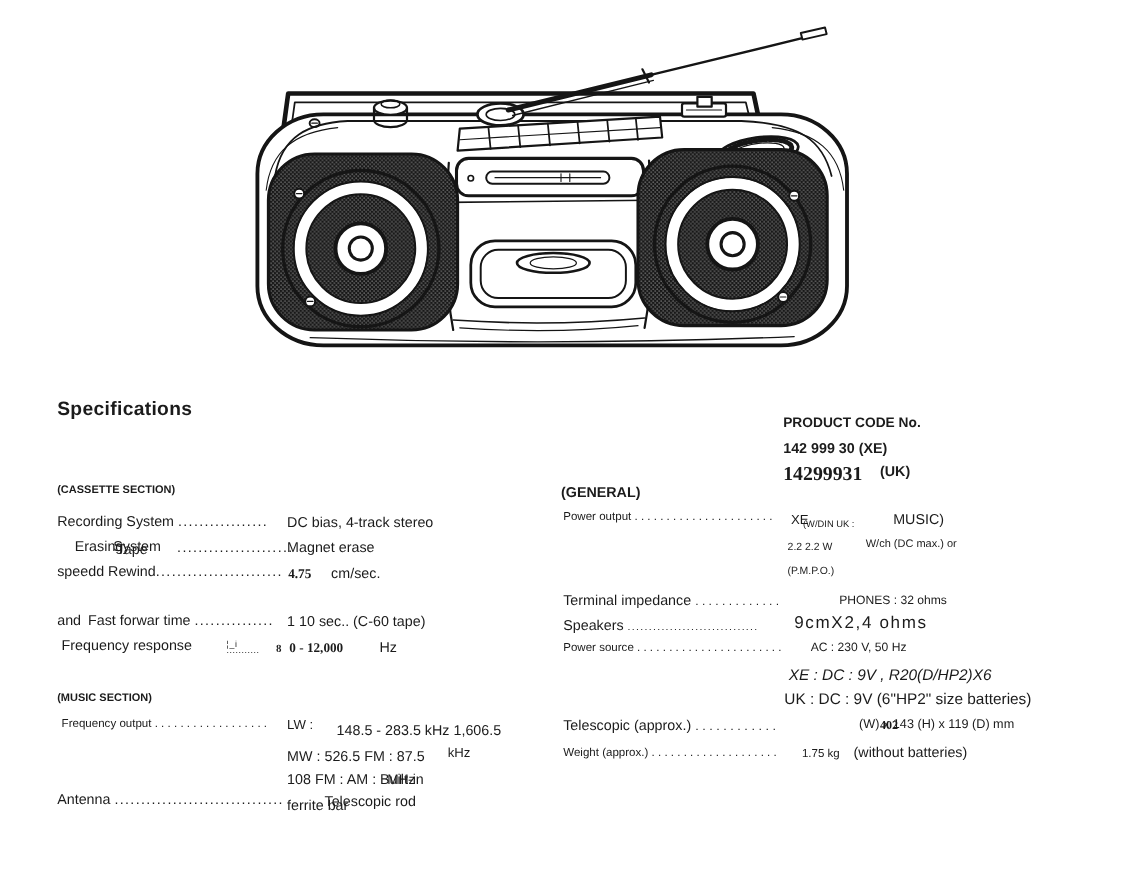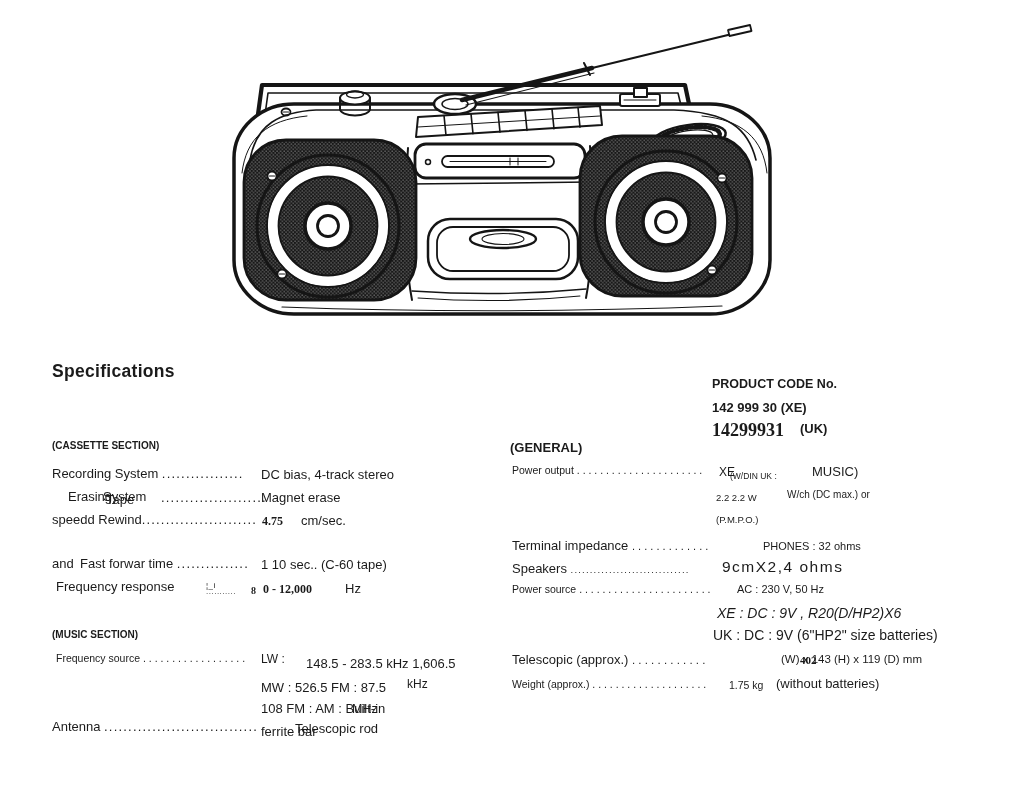--- a/index.html
+++ b/index.html
@@ -186,21 +186,21 @@
   <div>¦_i</div>
   <div>...........</div>
 </div>
 <div class="t serifb f135" style="left:251px;top:585px;">8</div>
 <div class="t serifb f12" style="left:263px;top:582px;">0 - 12,000</div>
 <div class="t f13" style="left:345px;top:581px;">Hz</div>
 
 <div class="t f135 b" style="left:52px;top:629px;">(MUSIC SECTION)</div>
 
 <div class="t f10" style="left:56px;top:652px;">
-  <span>Frequency source</span>
+  <span>Frequency output</span>
   <span>. . . . . . . . . . . . . . . . . .</span>
 </div>
 <div class="t f12" style="left:261px;top:652px;">LW :</div>
 <div class="t f13" style="left:306px;top:656px;">148.5 - 283.5 kHz 1,606.5</div>
 
 <div class="t f13" style="left:261px;top:680px;">MW : 526.5 FM : 87.5</div>
 <div class="t f12" style="left:407px;top:677px;">kHz</div>
 
 <div class="t f13" style="left:261px;top:701px;">108 FM : AM : Built-in</div>
 <div class="t f125" style="left:352px;top:702px;">MHz</div>

